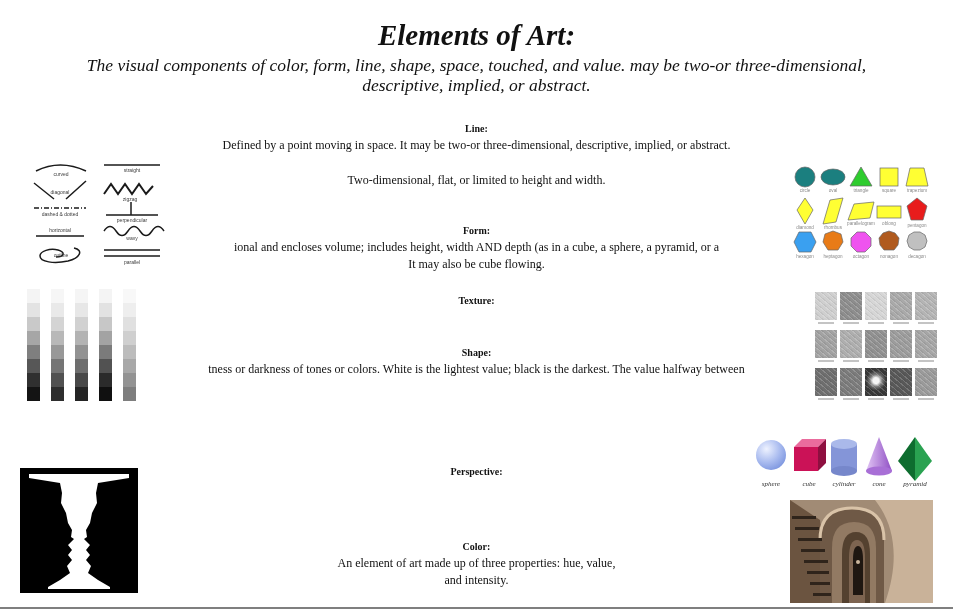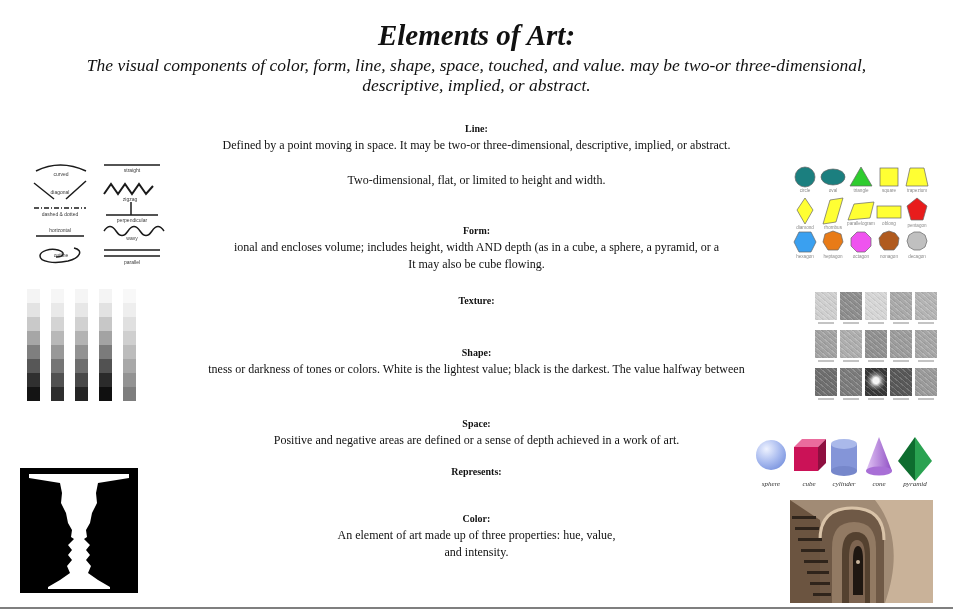--- a/index.html
+++ b/index.html
@@ -64,30 +64,26 @@
 
   <div class="sec" style="top:292px">
     <div class="sec-h">Texture:</div>
   </div>
 
   <div class="sec" style="top:344px">
     <div class="sec-h">Shape:</div>
     <div class="sec-b">tness or darkness of tones or colors. White is the lightest value; black is the darkest. The value halfway between</div>
   </div>
 
-  <div class="sec" style="top:415px">
-    <div class="sec-h">Space:</div>
-    <div class="sec-b">Positive and negative areas are defined or a sense of depth achieved in a work of art.</div>
-  </div>
 
   <div class="sec" style="top:463px">
-    <div class="sec-h">Represents:</div>
-  </div>
-
-  <div class="sec" style="top:510px">
+    <div class="sec-h">Perspective:</div>
+  </div>
+
+  <div class="sec" style="top:538px">
     <div class="sec-h">Color:</div>
     <div class="sec-b">An element of art made up of three properties: hue, value,</div>
     <div class="sec-b">and intensity.</div>
   </div>
 
   <div class="fig" style="left:28px;top:158px;width:138px;height:108px">
     <svg width="138" height="108" viewBox="0 0 138 108">
       <path class="lt-stroke" stroke-width="1.5" d="M8,13 Q32,1 58,13"></path>
       <text class="lt-label" x="33" y="18">curved</text>
       <line class="lt-stroke" stroke-width="1.5" x1="76" y1="7" x2="132" y2="7"></line>

